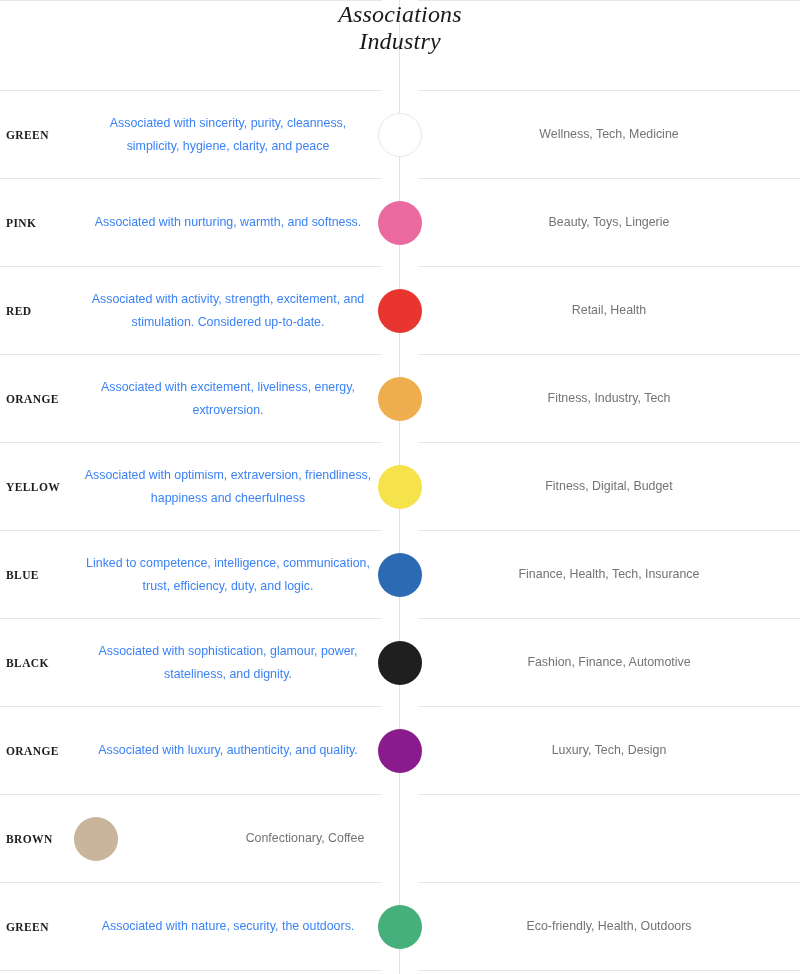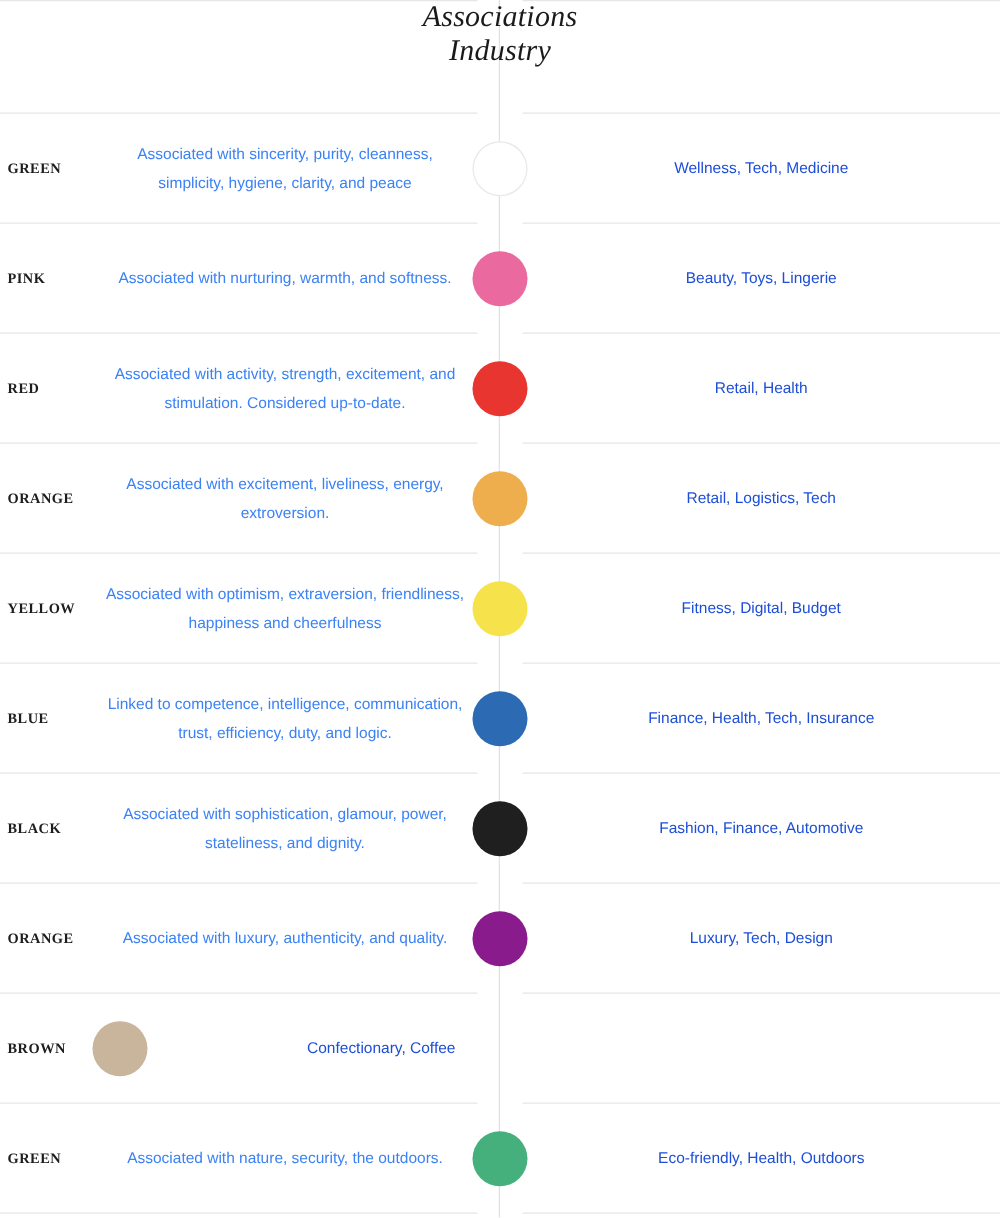--- a/index.html
+++ b/index.html
@@ -120,21 +120,21 @@
   }
   .swatch.outlined {
     border: 1px solid #e8e8ea;
   }
 
   .cell-industry {
     width: 382px;
     padding: 0 14px;
     font-size: 12.4px;
     line-height: 1.8;
-    color: #1d4ed8;
+    color: #737373;
     text-align: center;
   }
 </style>
 </head>
 <body>
 
 <div id="center-rail"></div>
 
 <div id="table">
 
@@ -194,21 +194,21 @@
         <div class="dl"></div>
         <div class="dgap"></div>
         <div class="dr"></div>
       </div>
       <div class="row">
         <div class="cell-name">ORANGE</div>
         <div class="cell-assoc">Associated with excitement, liveliness, energy, extroversion.</div>
         <div class="cell-swatch">
           <div class="swatch" style="background: rgb(238, 174, 77);"></div>
         </div>
-        <div class="cell-industry">Retail, Logistics, Tech</div>
+        <div class="cell-industry">Fitness, Industry, Tech</div>
       </div>
       <div class="divider">
         <div class="dl"></div>
         <div class="dgap"></div>
         <div class="dr"></div>
       </div>
       <div class="row">
         <div class="cell-name">YELLOW</div>
         <div class="cell-assoc">Associated with optimism, extraversion, friendliness, happiness and cheerfulness</div>
         <div class="cell-swatch">

